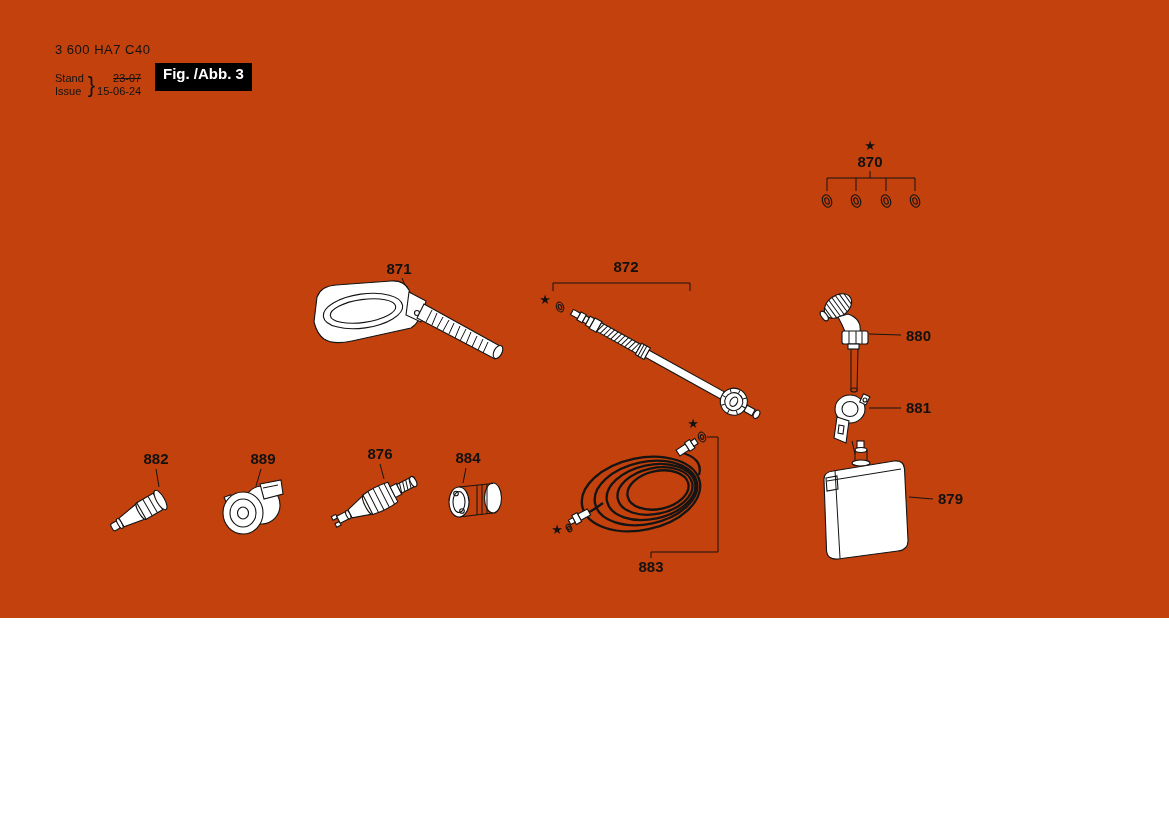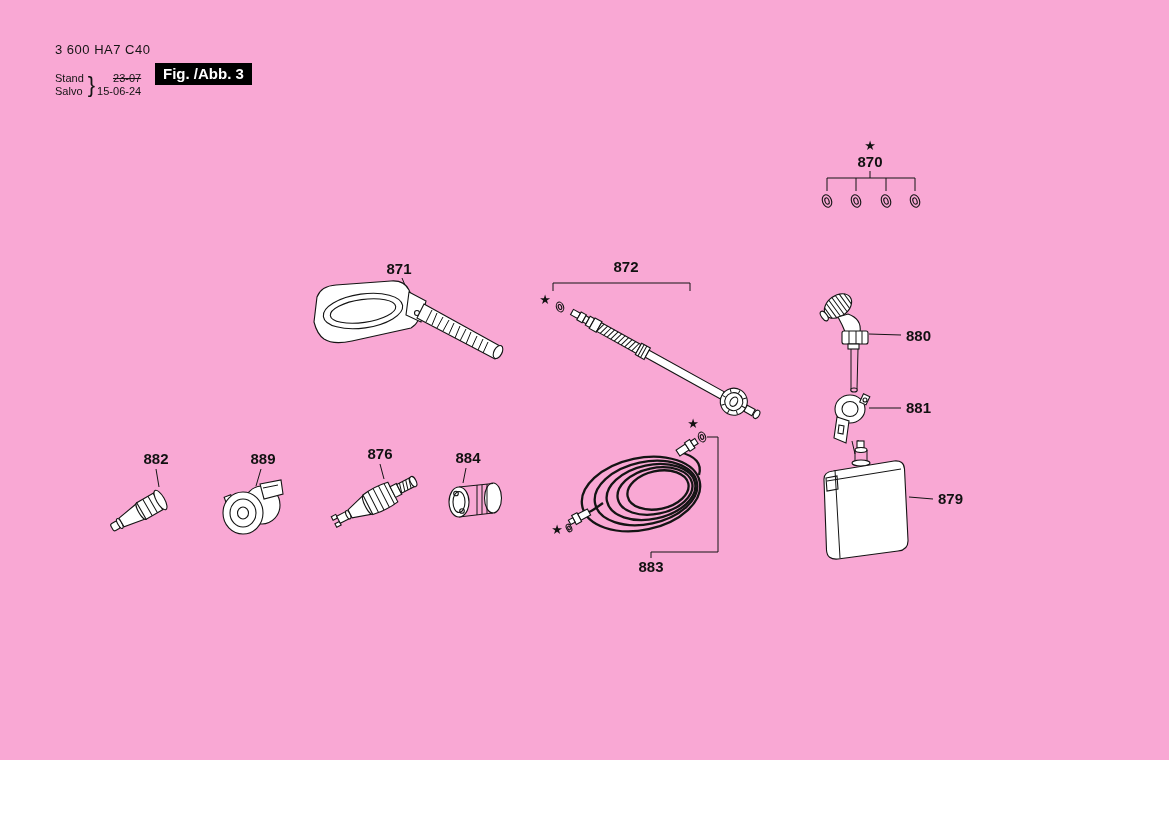--- a/index.html
+++ b/index.html
@@ -1,46 +1,46 @@
 <!DOCTYPE html>
 <html><head>
 <meta charset="utf-8">
 <style>
   html,body{margin:0;padding:0;background:#fff;}
-  .page{position:relative;width:1169px;height:760px;background:#f9a8d4;overflow:hidden;
+  .page{position:relative;width:1169px;height:618px;background:#c2410c;overflow:hidden;
         font-family:"Liberation Sans",sans-serif;color:#141414;}
   .hdr{position:absolute;left:55px;top:42px;}
   .doc-num{font-size:13px;letter-spacing:.5px;}
   .stand-issue{display:flex;align-items:center;margin-top:15px;}
   .si-labels div{font-size:11px;line-height:13px;}
   .si-brace{font-size:22px;line-height:26px;margin:0 2px 0 4px;font-weight:400;}
   .si-dates div{font-size:11px;line-height:13px;text-align:right;}
   .strike{text-decoration:line-through;}
   .figbox{position:absolute;left:155px;top:63px;background:#000;color:#fff;
-          font-size:15px;font-weight:bold;padding:2px 8px 3px 8px;}
+          font-size:15px;font-weight:bold;padding:2px 8px 9px 8px;}
   .legal{position:absolute;left:55px;top:729px;font-size:11px;line-height:13px;}
   svg{position:absolute;left:0;top:0;}
   .w{fill:#fff;stroke:#141414;stroke-width:1.1;}
   .n{fill:none;stroke:#141414;stroke-width:1.1;}
   .t{fill:none;stroke:#141414;stroke-width:1;}
   .coil{fill:none;stroke:#141414;stroke-width:2.3;}
   .callout{font:bold 15px "Liberation Sans",sans-serif;fill:#111;}
   .star{font:13px "DejaVu Sans",sans-serif;fill:#111;}
 </style>
 </head>
 <body>
 
 <div class="page">
 
   <div class="hdr">
     <div class="doc-num">3 600 HA7 C40</div>
     <div class="stand-issue">
       <div class="si-labels">
         <div>Stand</div>
-        <div>Salvo</div>
+        <div>Issue</div>
       </div>
       <div class="si-brace">}</div>
       <div class="si-dates">
         <div class="strike">23-07</div>
         <div>15-06-24</div>
       </div>
     </div>
   </div>
   <div class="figbox">Fig. /Abb. 3</div>
 

